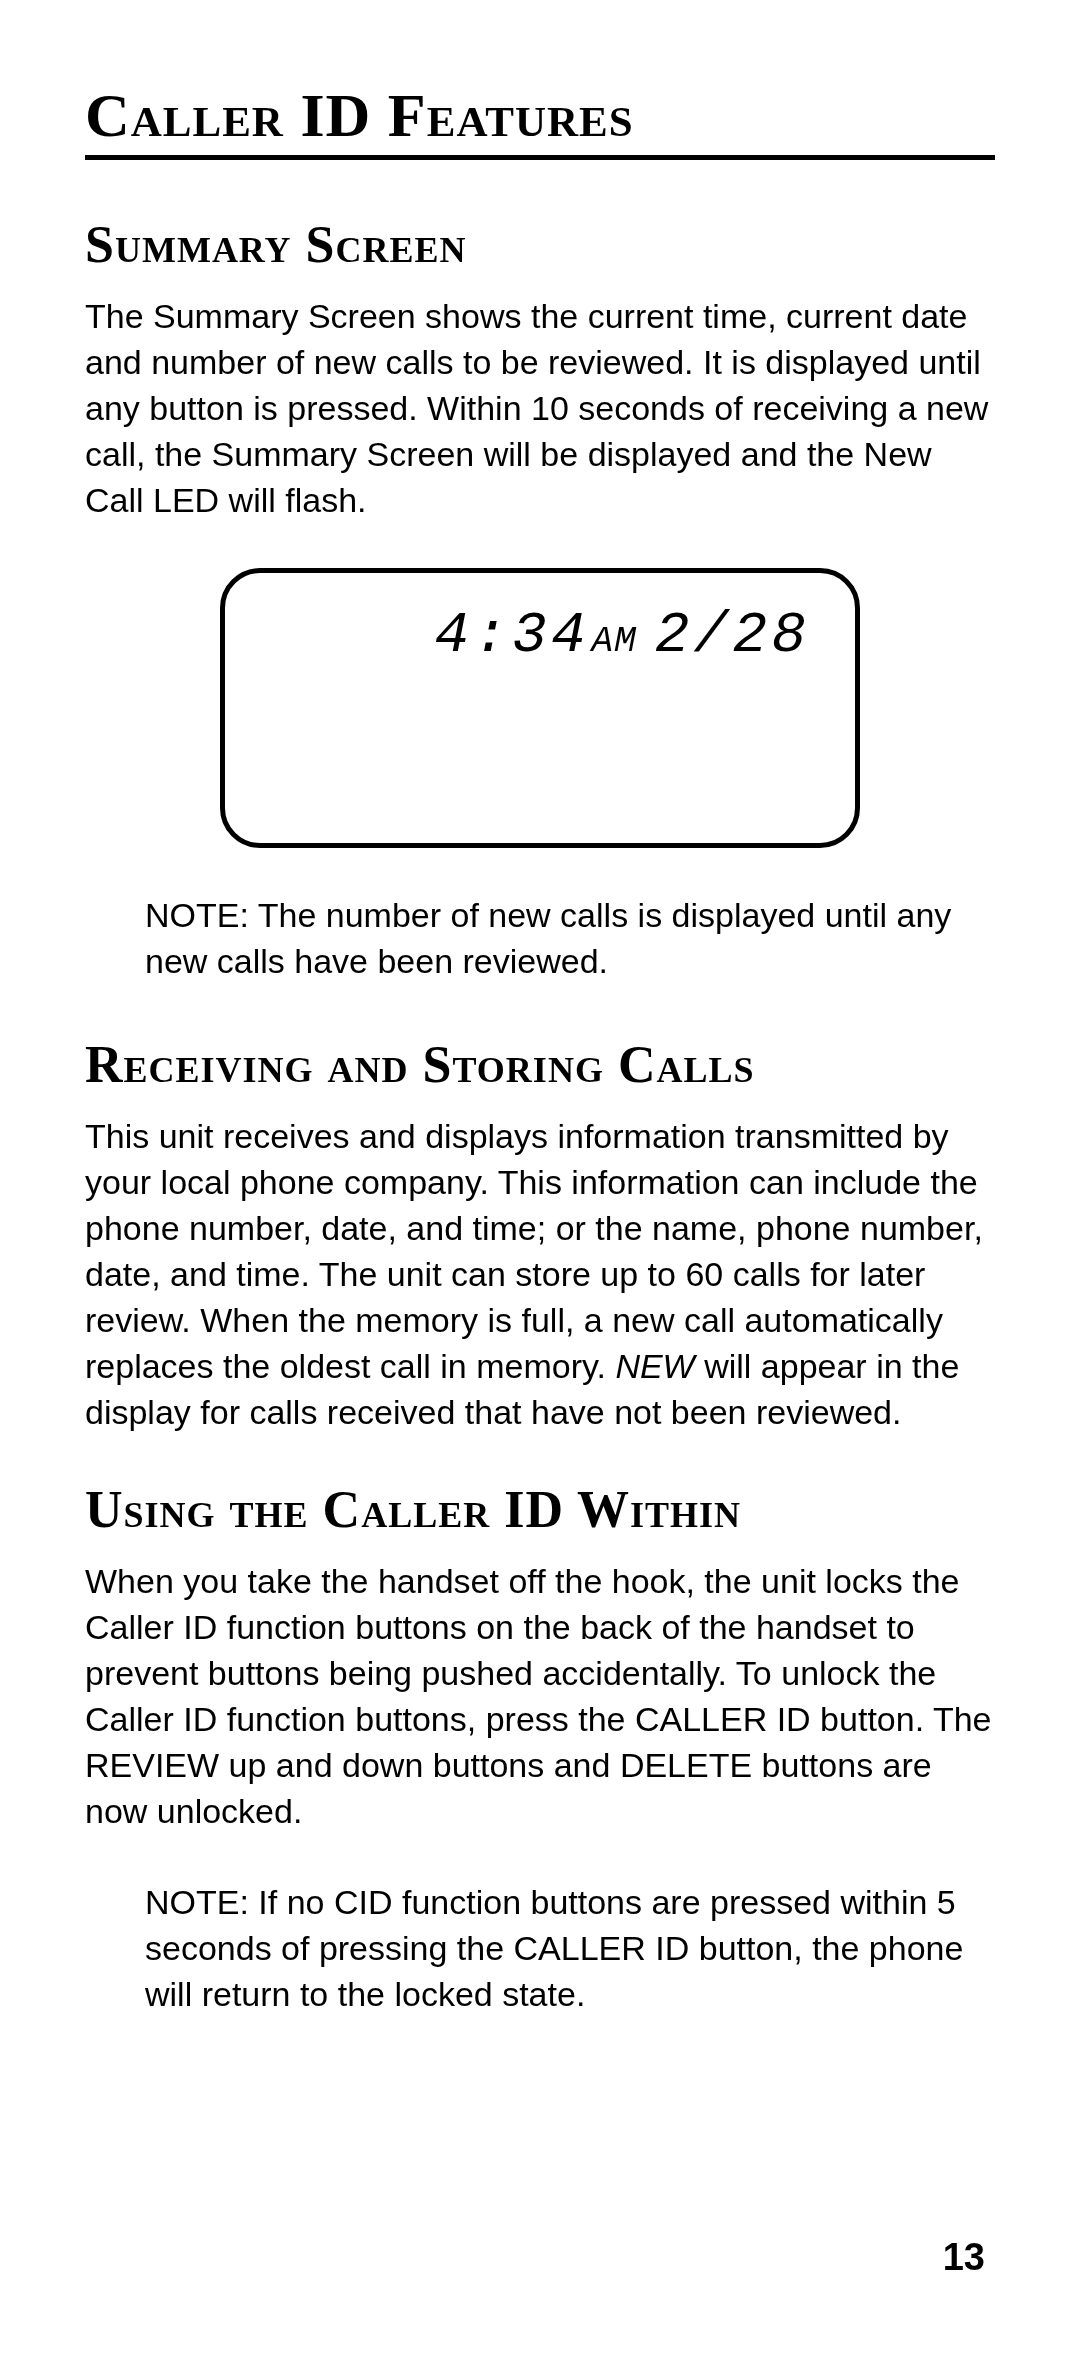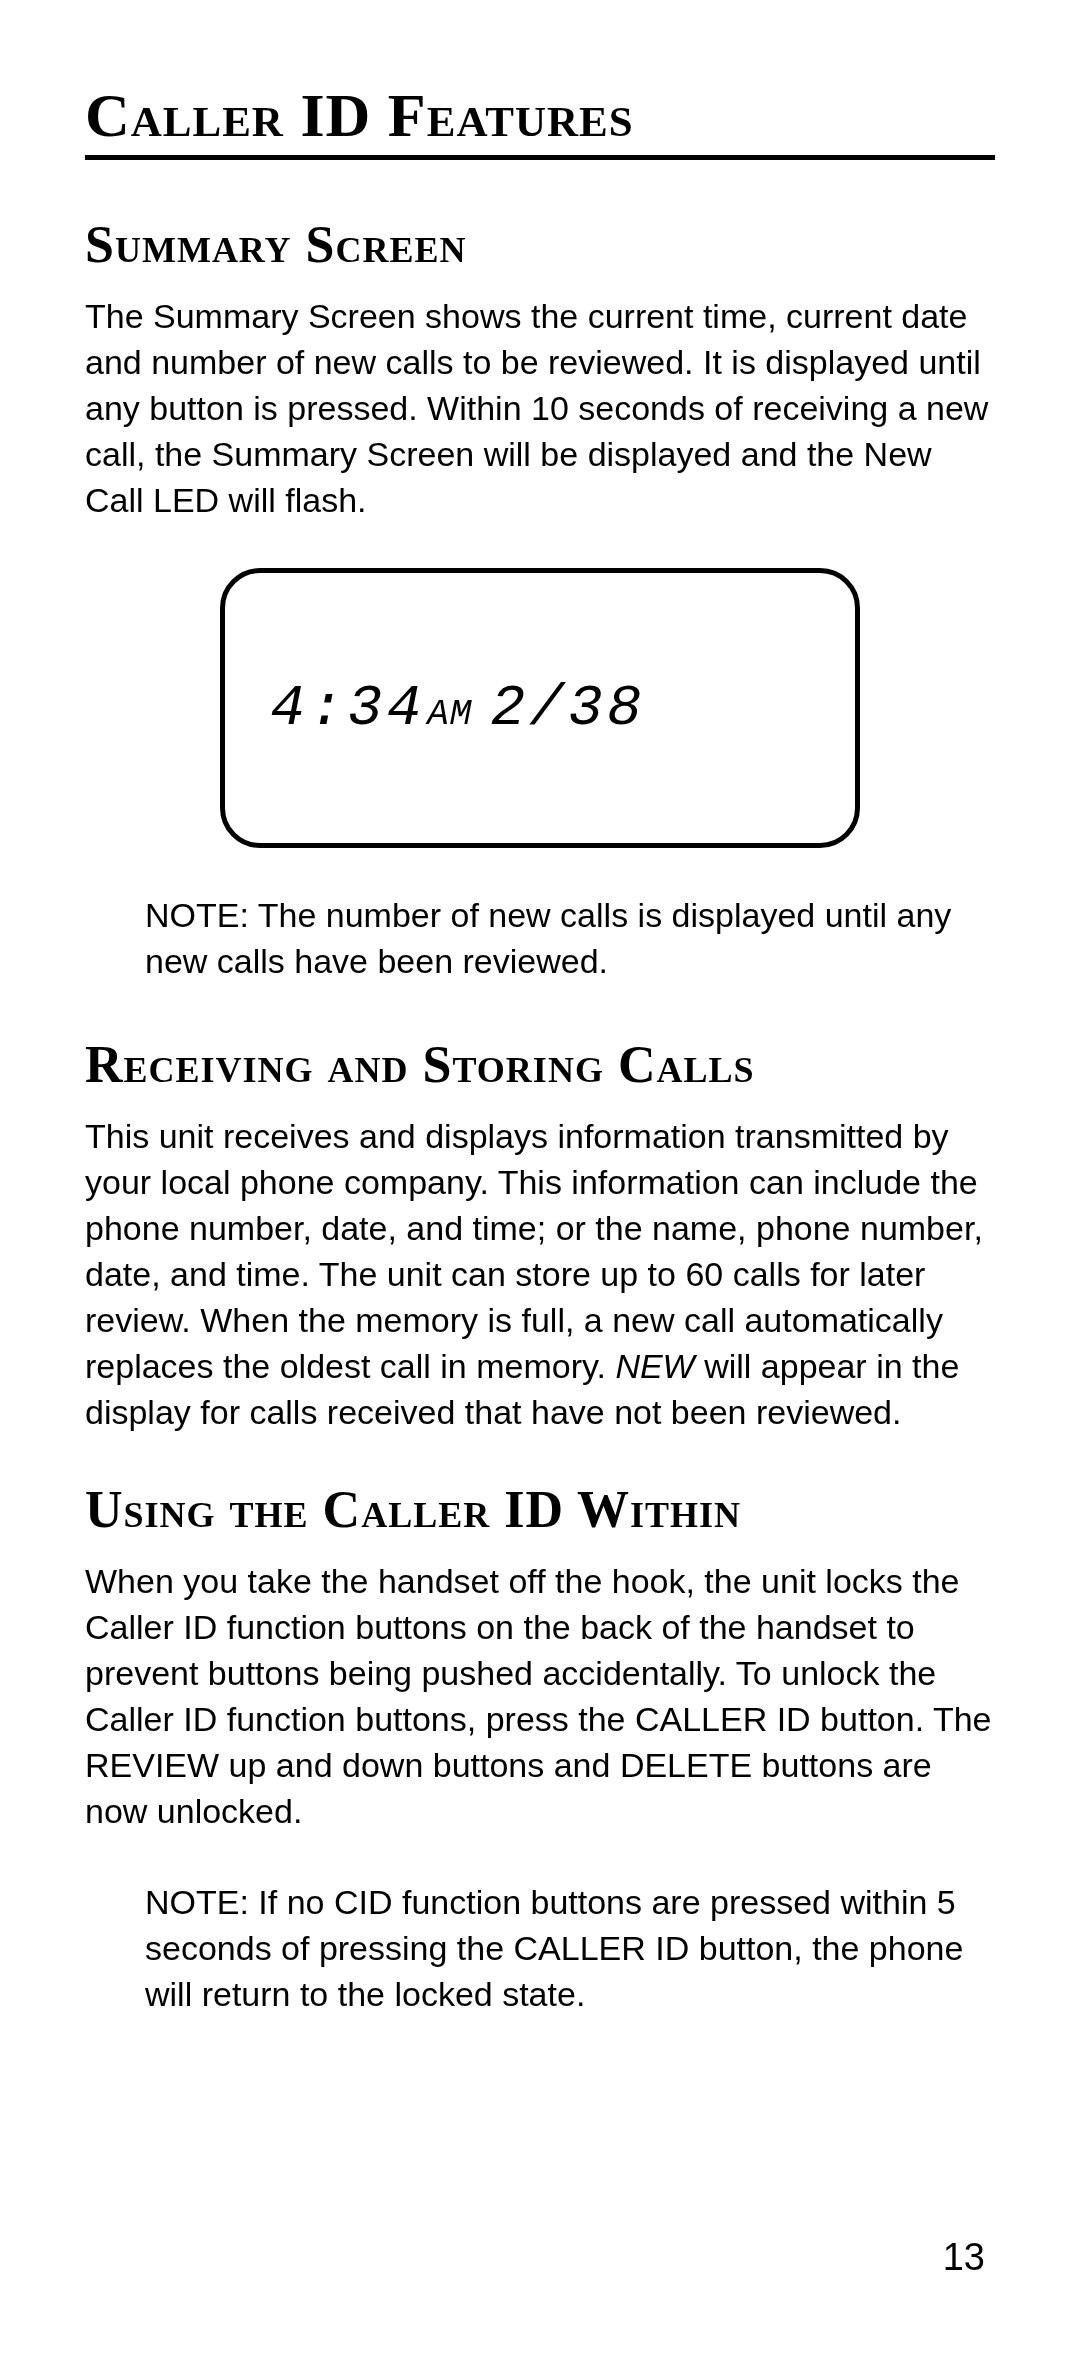--- a/index.html
+++ b/index.html
@@ -52,22 +52,22 @@
       font-style: italic;
     }
     .lcd-screen {
       width: 640px;
       height: 280px;
       margin: 10px auto 45px auto;
       border: 5px solid #000;
       border-radius: 40px;
       padding: 30px 45px;
       display: flex;
-      flex-direction: column;
-      justify-content: center;
+      flex-direction: row;
+      justify-content: flex-end;
     }
     .lcd-line1 {
       font-family: 'Courier New', monospace;
       font-size: 58px;
       font-style: italic;
       letter-spacing: 4px;
       display: flex;
       align-items: baseline;
     }
     .lcd-time {
@@ -88,37 +88,37 @@
       font-size: 58px;
       font-style: italic;
       letter-spacing: 8px;
       text-align: center;
     }
     .page-number {
       position: absolute;
       bottom: 90px;
       right: 95px;
       font-size: 38px;
-      font-weight: normal;
+      font-weight: bold;
     }
   </style>
 </head>
 <body>
 
 <h1 class="main-heading">Caller ID Features</h1>
 
 <h2 class="sub-heading">Summary Screen</h2>
 
 <p class="body-text">The Summary Screen shows the current time, current date and number of new calls to be reviewed. It is displayed until any button is pressed. Within 10 seconds of receiving a new call, the Summary Screen will be displayed and the New Call LED will flash.</p>
 
 <div class="lcd-screen">
   <div class="lcd-line1">
     <span class="lcd-time">4:34</span>
       <span class="lcd-ampm">AM</span>
-      <span class="lcd-date">2/38</span>
+      <span class="lcd-date">2/28</span>
   </div>
 </div>
 
 <p class="note-text">
   <span class="note-label">NOTE:</span><span> The number of new calls is displayed until any new calls have been reviewed.</span>
 </p>
 
 <h2 class="sub-heading">Receiving and Storing Calls</h2>
 
 <p class="body-text">

